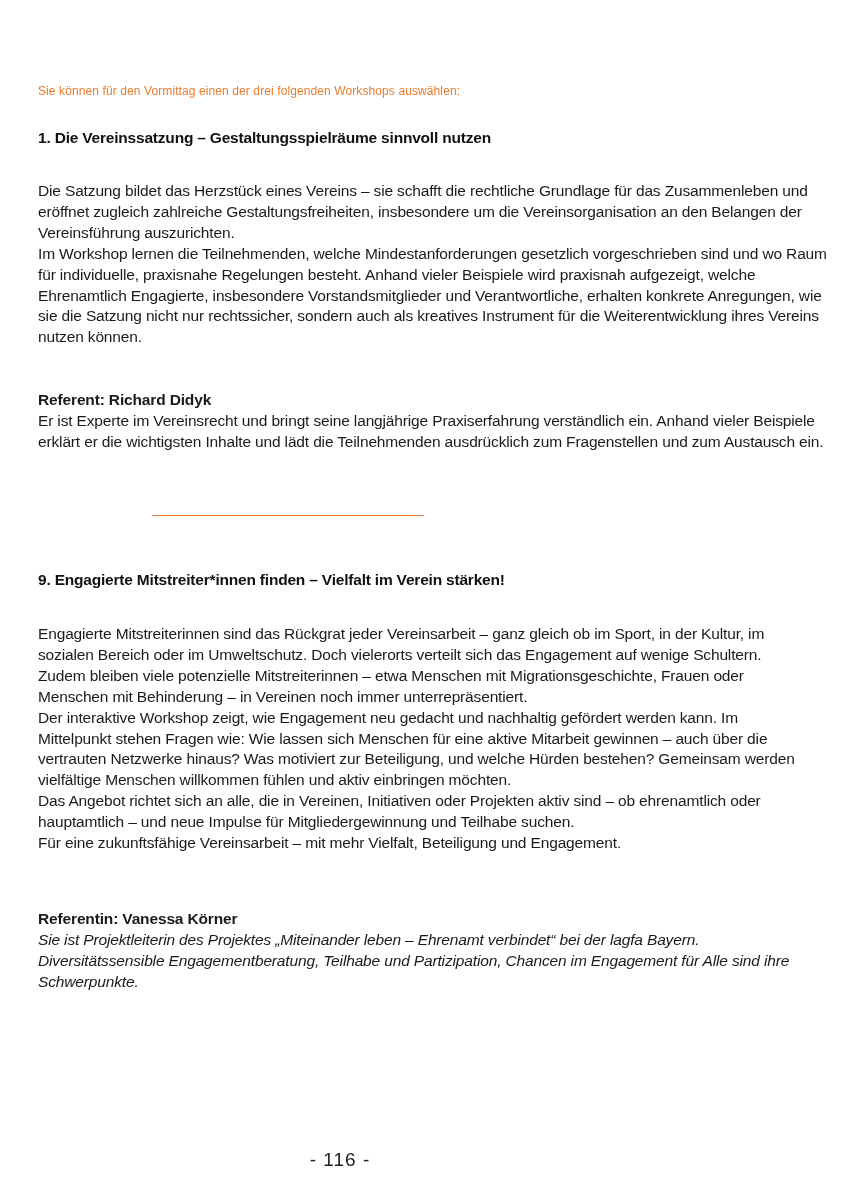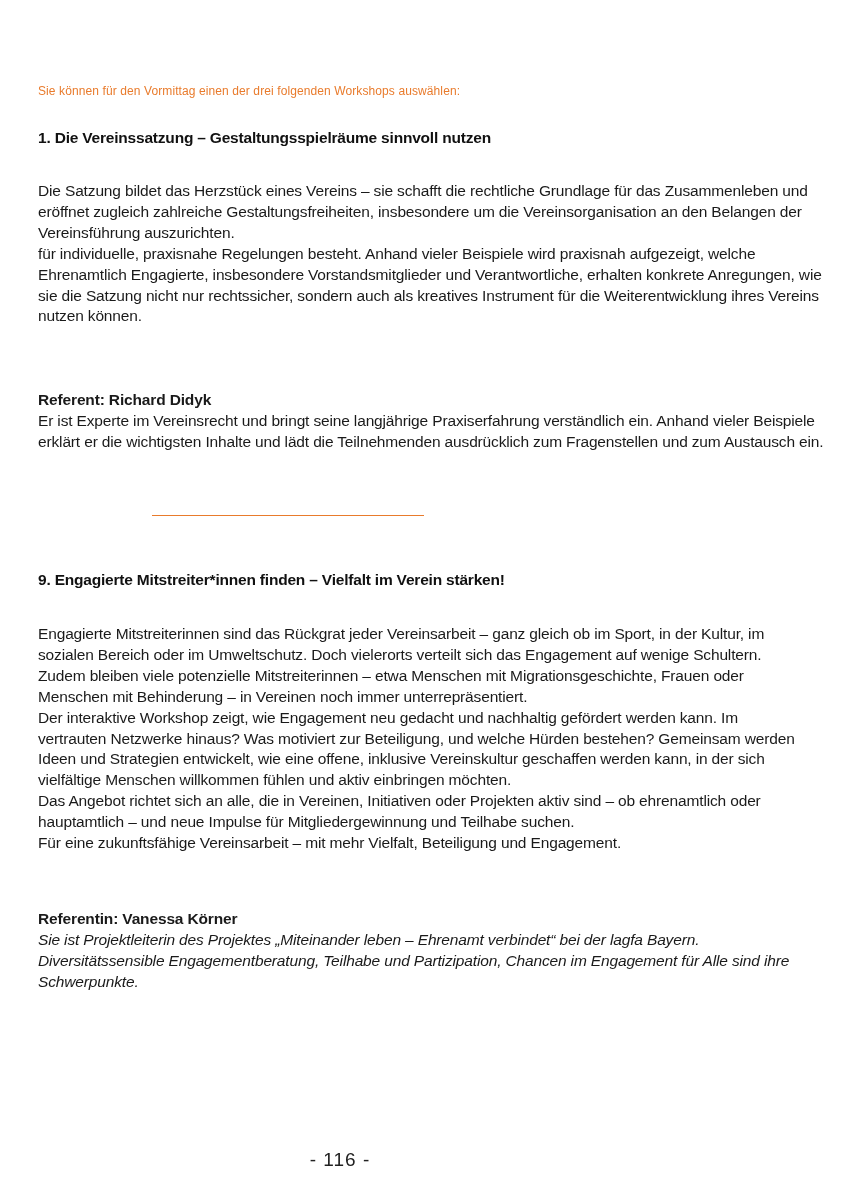--- a/index.html
+++ b/index.html
@@ -85,40 +85,41 @@
 <body>
 
 <div class="page">
   <div class="intro">Sie können für den Vormittag einen der drei folgenden Workshops auswählen:</div>
 
   <div class="heading h1">1. Die Vereinssatzung – Gestaltungsspielräume sinnvoll nutzen</div>
   <div class="para p1">
     <span class="line">Die Satzung bildet das Herzstück eines Vereins – sie schafft die rechtliche Grundlage für das Zusammenleben und</span>
     <span class="line">eröffnet zugleich zahlreiche Gestaltungsfreiheiten, insbesondere um die Vereinsorganisation an den Belangen der</span>
     <span class="line">Vereinsführung auszurichten.</span>
+    <span class="line">Im Workshop lernen die Teilnehmenden, welche Mindestanforderungen gesetzlich vorgeschrieben sind und wo Raum</span>
     <span class="line">für individuelle, praxisnahe Regelungen besteht. Anhand vieler Beispiele wird praxisnah aufgezeigt, welche</span>
     <span class="line">Ehrenamtlich Engagierte, insbesondere Vorstandsmitglieder und Verantwortliche, erhalten konkrete Anregungen, wie</span>
     <span class="line">sie die Satzung nicht nur rechtssicher, sondern auch als kreatives Instrument für die Weiterentwicklung ihres Vereins</span>
     <span class="line">nutzen können.</span>
   </div>
   <div class="para ref1-name">Referent: Richard Didyk</div>
   <div class="para ref1-text">
     <span class="line">Er ist Experte im Vereinsrecht und bringt seine langjährige Praxiserfahrung verständlich ein. Anhand vieler Beispiele</span>
     <span class="line">erklärt er die wichtigsten Inhalte und lädt die Teilnehmenden ausdrücklich zum Fragenstellen und zum Austausch ein.</span>
   </div>
 
   <div class="heading h2">9. Engagierte Mitstreiter*innen finden – Vielfalt im Verein stärken!</div>
   <div class="para p2">
     <span class="line">Engagierte Mitstreiterinnen sind das Rückgrat jeder Vereinsarbeit – ganz gleich ob im Sport, in der Kultur, im</span>
     <span class="line">sozialen Bereich oder im Umweltschutz. Doch vielerorts verteilt sich das Engagement auf wenige Schultern.</span>
     <span class="line">Zudem bleiben viele potenzielle Mitstreiterinnen – etwa Menschen mit Migrationsgeschichte, Frauen oder</span>
     <span class="line">Menschen mit Behinderung – in Vereinen noch immer unterrepräsentiert.</span>
     <span class="line">Der interaktive Workshop zeigt, wie Engagement neu gedacht und nachhaltig gefördert werden kann. Im</span>
+    <span class="line">Mittelpunkt stehen Fragen wie: Wie lassen sich Menschen für eine aktive Mitarbeit gewinnen – auch über die</span>
     <span class="line">vertrauten Netzwerke hinaus? Was motiviert zur Beteiligung, und welche Hürden bestehen? Gemeinsam werden</span>
-    <span class="line">Ideen und Strategien entwickelt, wie eine offene, inklusive Vereinskultur geschaffen werden kann, in der sich</span>
     <span class="line">vielfältige Menschen willkommen fühlen und aktiv einbringen möchten.</span>
     <span class="line">Das Angebot richtet sich an alle, die in Vereinen, Initiativen oder Projekten aktiv sind – ob ehrenamtlich oder</span>
     <span class="line">hauptamtlich – und neue Impulse für Mitgliedergewinnung und Teilhabe suchen.</span>
     <span class="line">Für eine zukunftsfähige Vereinsarbeit – mit mehr Vielfalt, Beteiligung und Engagement.</span>
   </div>
   <div class="para ref2-name">Referentin: Vanessa Körner</div>
   <div class="para ref2-text">
     <span class="line">Sie ist Projektleiterin des Projektes  „Miteinander leben – Ehrenamt verbindet“ bei der lagfa Bayern.</span>
     <span class="line">Diversitätssensible Engagementberatung, Teilhabe und Partizipation, Chancen im Engagement für Alle sind ihre</span>
     <span class="line">Schwerpunkte.</span>

